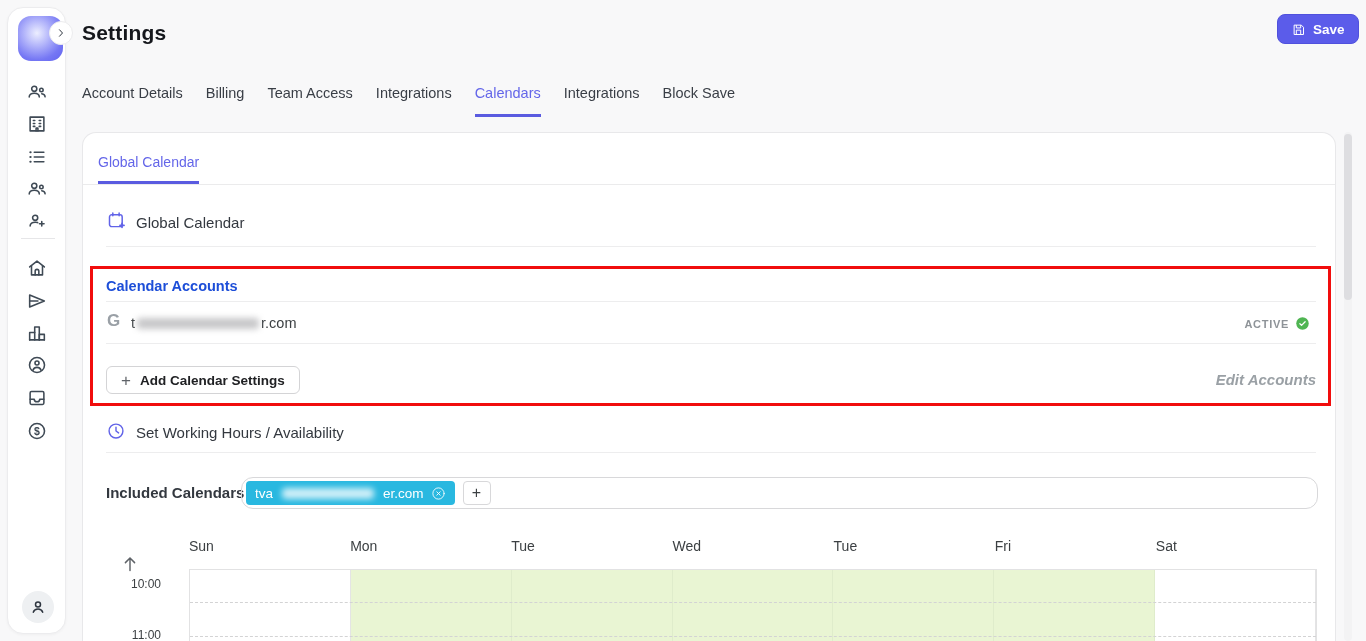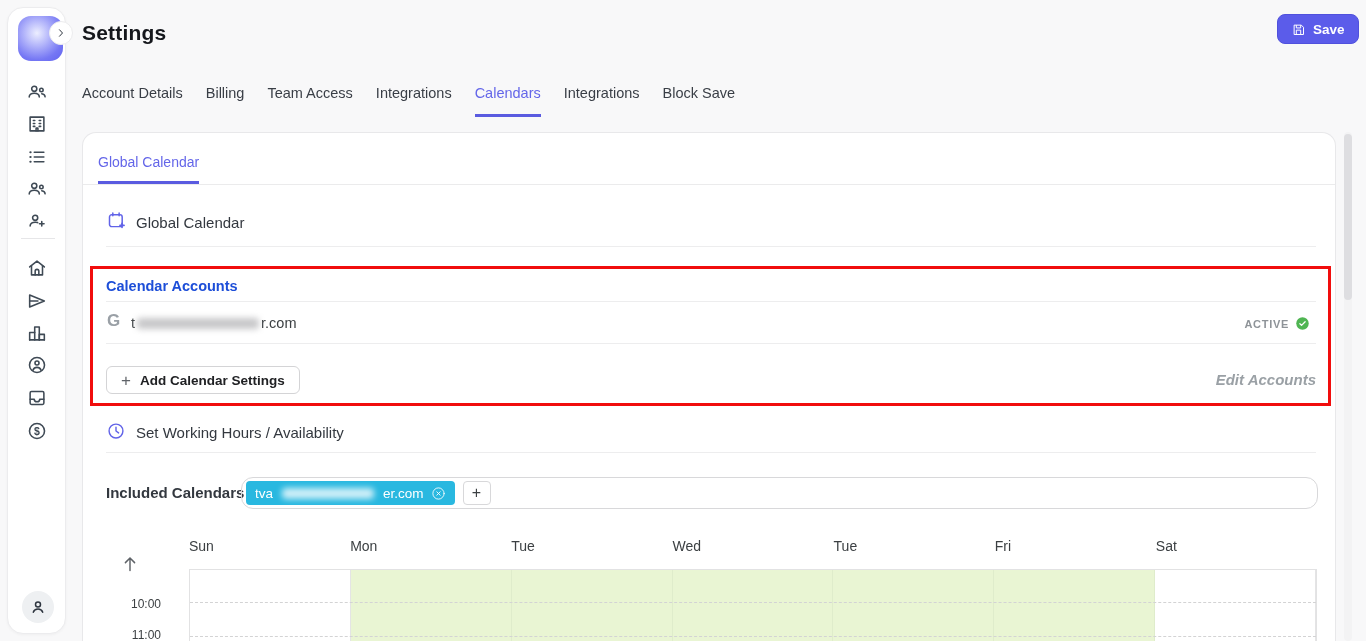--- a/index.html
+++ b/index.html
@@ -308,21 +308,21 @@
     <div class="day-h">Sat</div>
   </div>
 
   <div class="grid-up-arrow">
     <svg width="22" height="22" viewBox="0 0 24 24">
         <path d="M12 19V6"></path>
         <path d="M7 10.5 12 5.5l5 5"></path>
       </svg>
   </div>
 
-  <div class="time-label" style="top:464px">10:00</div>
+  <div class="time-label" style="top:444px">10:00</div>
   <div class="time-label" style="top:495px">11:00</div>
 
   <div class="week-grid">
     <div class="wg-col"></div>
     <div class="wg-col avail"></div>
     <div class="wg-col avail"></div>
     <div class="wg-col avail"></div>
     <div class="wg-col avail"></div>
     <div class="wg-col avail"></div>
     <div class="wg-col"></div>

